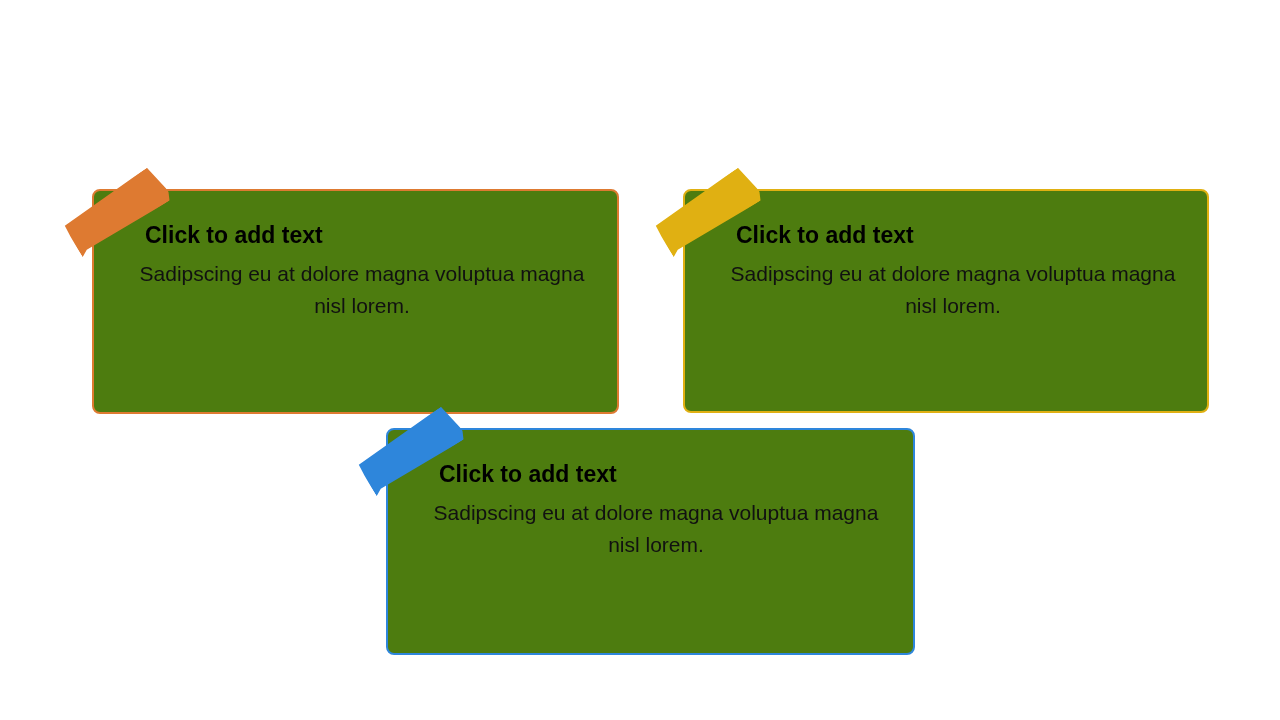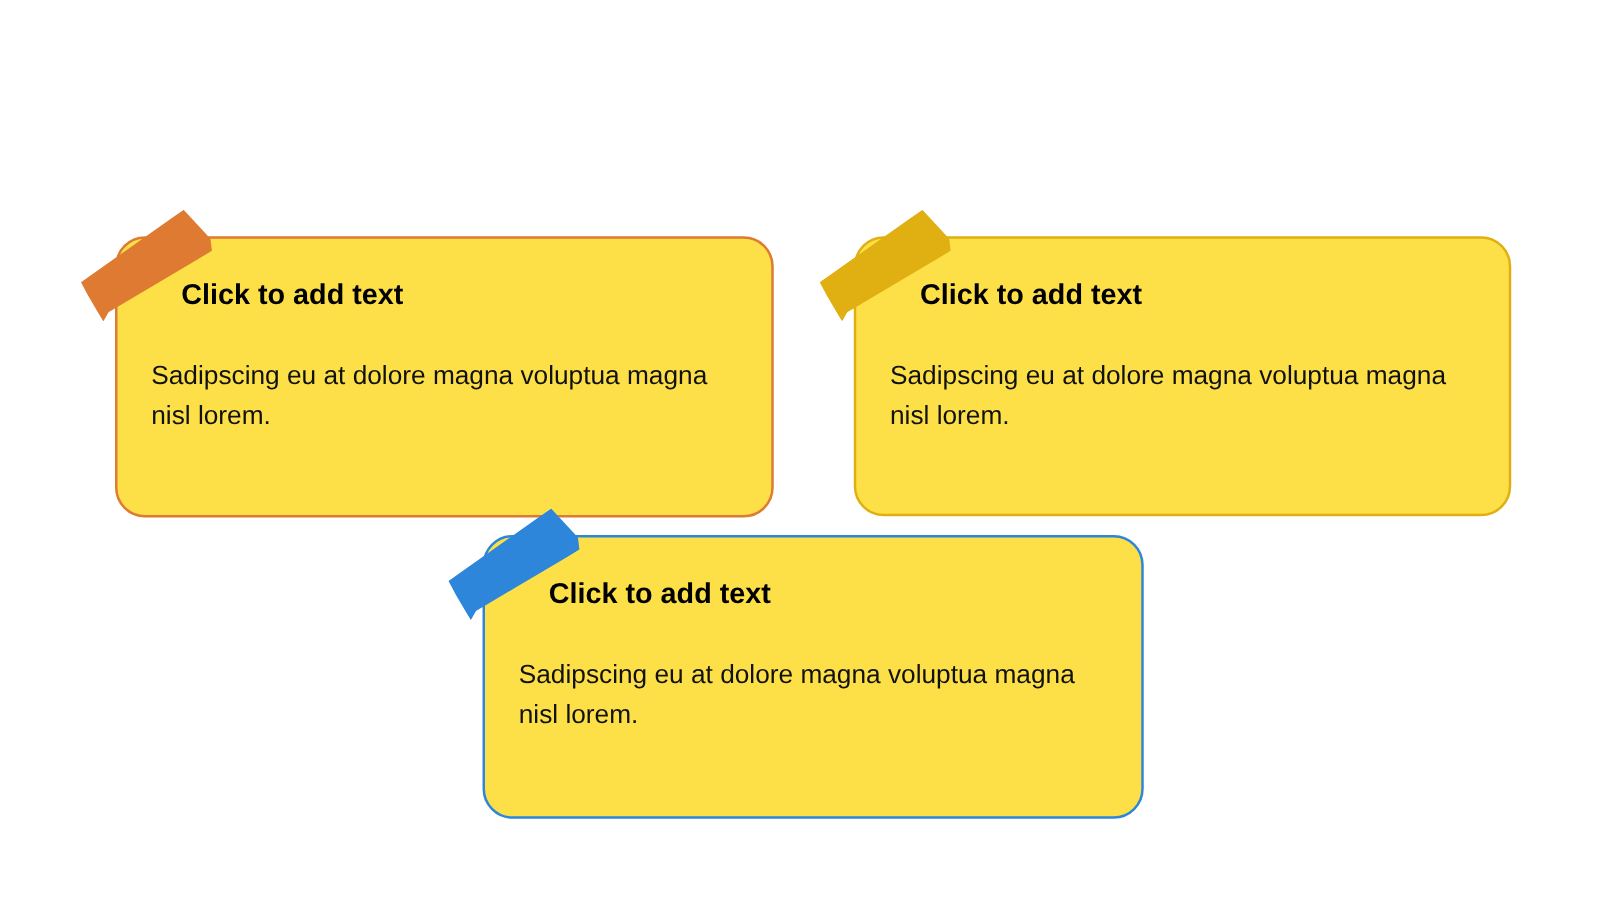--- a/index.html
+++ b/index.html
@@ -22,23 +22,23 @@
     margin: 0;
     font-size: 27px;
     line-height: 33px;
     font-weight: 700;
     color: #000000;
     white-space: nowrap;
   }
   .card {
     position: absolute;
     box-sizing: border-box;
-    background: #fde047;
+    background: #4d7c0f;
     border: 2px solid #888888; 
-    border-radius: 24px;
+    border-radius: 8px;
   }
   .card-0 { left: 92px;  top: 189px; width: 527px; height: 225px; }
   .card-1 { left: 683px; top: 189px; width: 526px; height: 224px; }
   .card-2 { left: 386px; top: 428px; width: 529px; height: 227px; }
   .tape {
     position: absolute;
     left: -31px;
     top: 0px;
     width: 108px;
     height: 40px;
@@ -52,26 +52,27 @@
     top: 30px;
     font-size: 23px;
     line-height: 28px;
     font-weight: 700;
     color: #000000;
     white-space: nowrap;
   }
   .card-body {
     position: absolute;
     left: 27px;
-    top: 94px;
+    top: 67px;
     width: 482px;
     font-size: 21px;
     line-height: 32px;
     font-weight: 400;
     color: #111111;
+    text-align: center;
   }
 </style>
 </head>
 <body>
 
 <div class="slide">
 
 
   <div class="card card-0" style="border-color: rgb(222, 122, 49);">
     <div class="tape" style="background: rgb(222, 122, 49);"></div>

